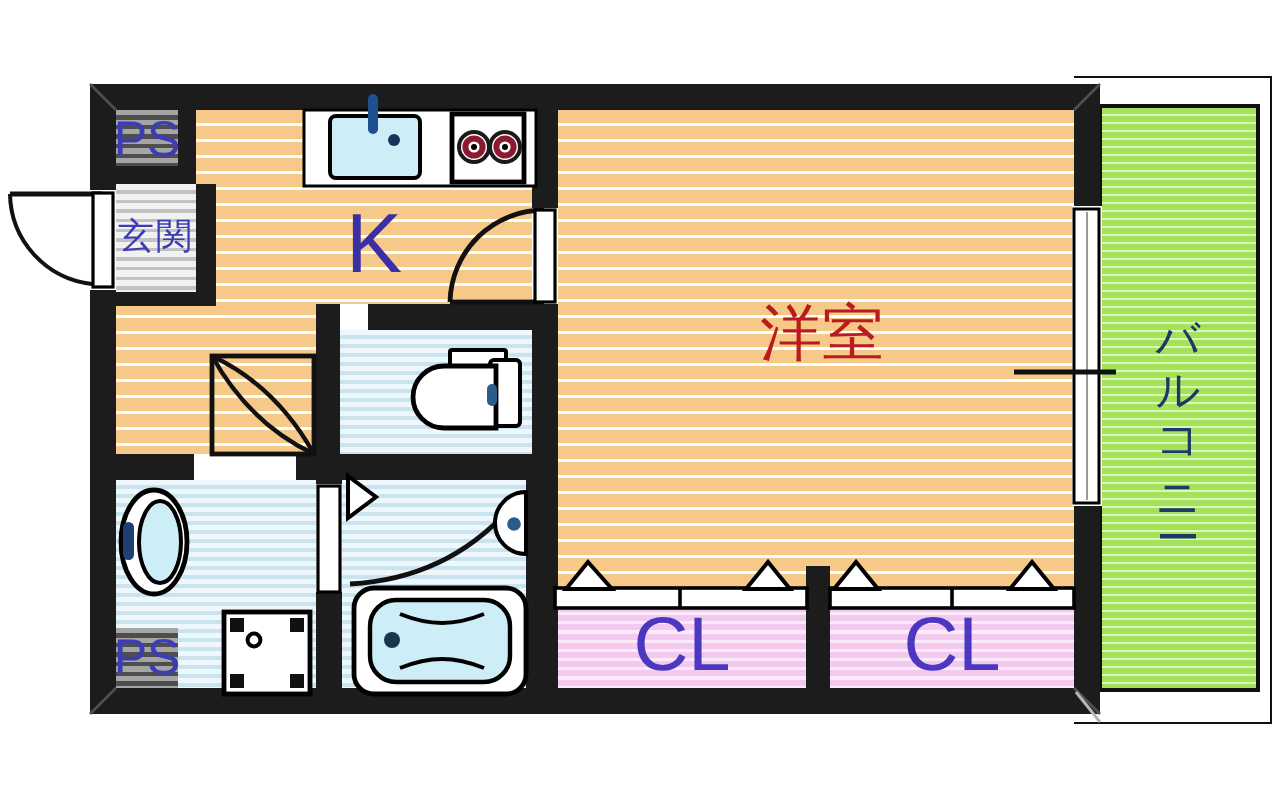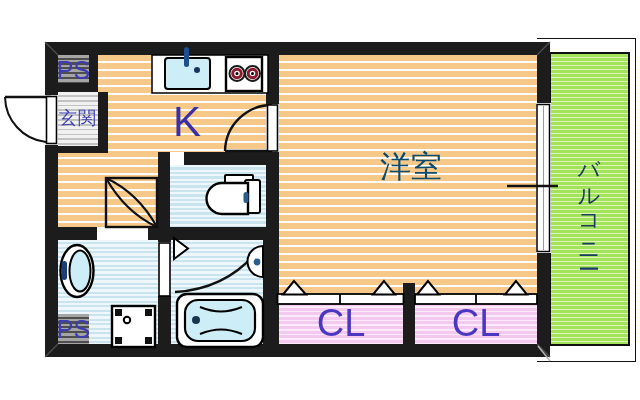--- a/index.html
+++ b/index.html
@@ -162,21 +162,21 @@
       <polygon points="294,281 283,294.5 306,294.5" fill="#fff" stroke="#000" stroke-width="2"></polygon>
       <polygon points="384,281 373,294.5 395,294.5" fill="#fff" stroke="#000" stroke-width="2"></polygon>
       <polygon points="428,281 417,294.5 439,294.5" fill="#fff" stroke="#000" stroke-width="2"></polygon>
       <polygon points="516,281 505,294.5 527,294.5" fill="#fff" stroke="#000" stroke-width="2"></polygon>
     </g>
   </svg>
 
   <div class="lbl" style="left:58px;top:56px;width:31px;height:29px;font-size:25px;">PS</div>
   <div class="lbl" style="left:56px;top:107px;width:44px;height:22px;font-size:18px;letter-spacing:1px;">玄関</div>
   <div class="lbl" style="left:163px;top:98px;width:48px;height:48px;font-size:42px;color:#3b2fa6;">K</div>
-  <div class="lbl" style="left:336px;top:128px;width:150px;height:78px;color:#0c4a6e;font-size:31px;line-height:36px;flex-direction:column;">
+  <div class="lbl" style="left:336px;top:128px;width:150px;height:78px;color:#b91c1c;font-size:31px;line-height:36px;flex-direction:column;">
     <span>洋室</span>
   </div>
   <div class="lbl" style="left:279px;top:302px;width:124px;height:42px;font-size:38px;color:#4c38c0;">CL</div>
   <div class="lbl" style="left:415px;top:302px;width:122px;height:42px;font-size:38px;color:#4c38c0;">CL</div>
   <div class="lbl" style="left:58px;top:315px;width:31px;height:28px;font-size:25px;">PS</div>
   <div class="lbl" style="left:558px;top:95px;width:62px;height:215px;font-size:22px;color:#1d3a63;writing-mode:vertical-rl;letter-spacing:3px;">バルコニー</div>
 
 </div>
 
 </body></html>

